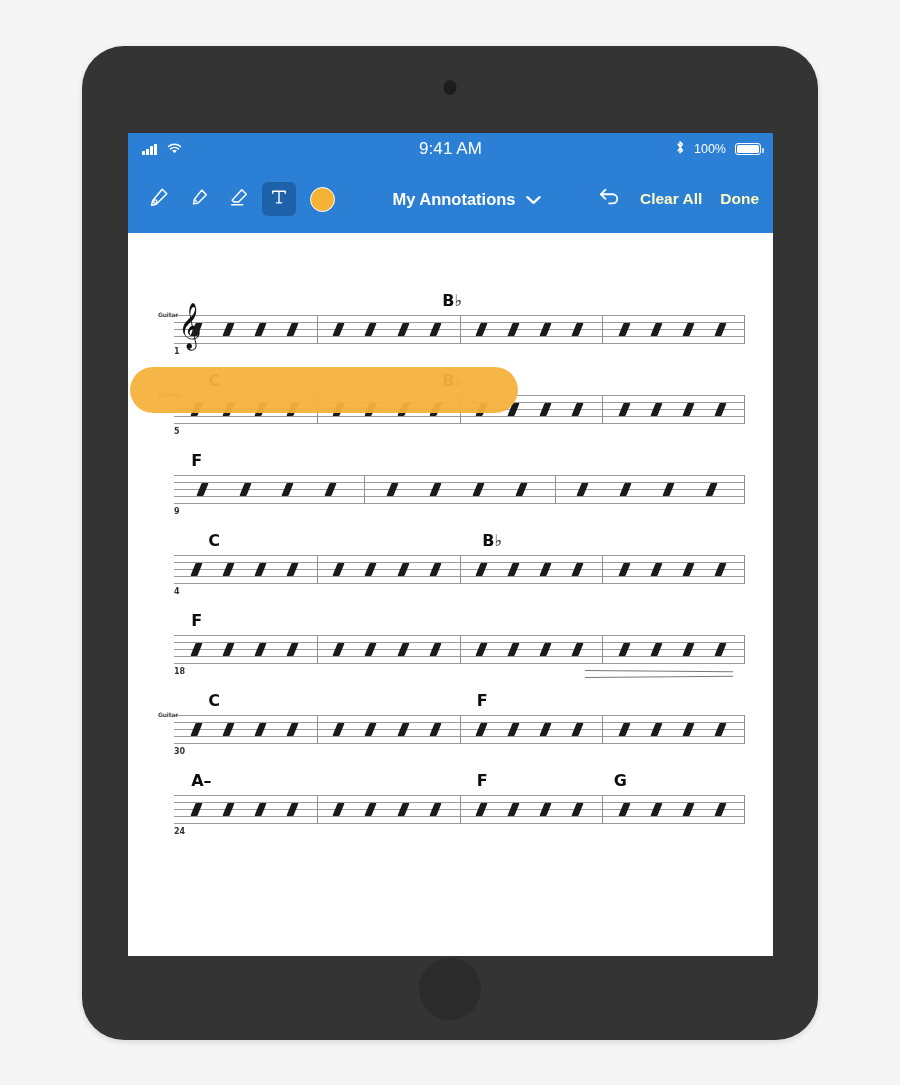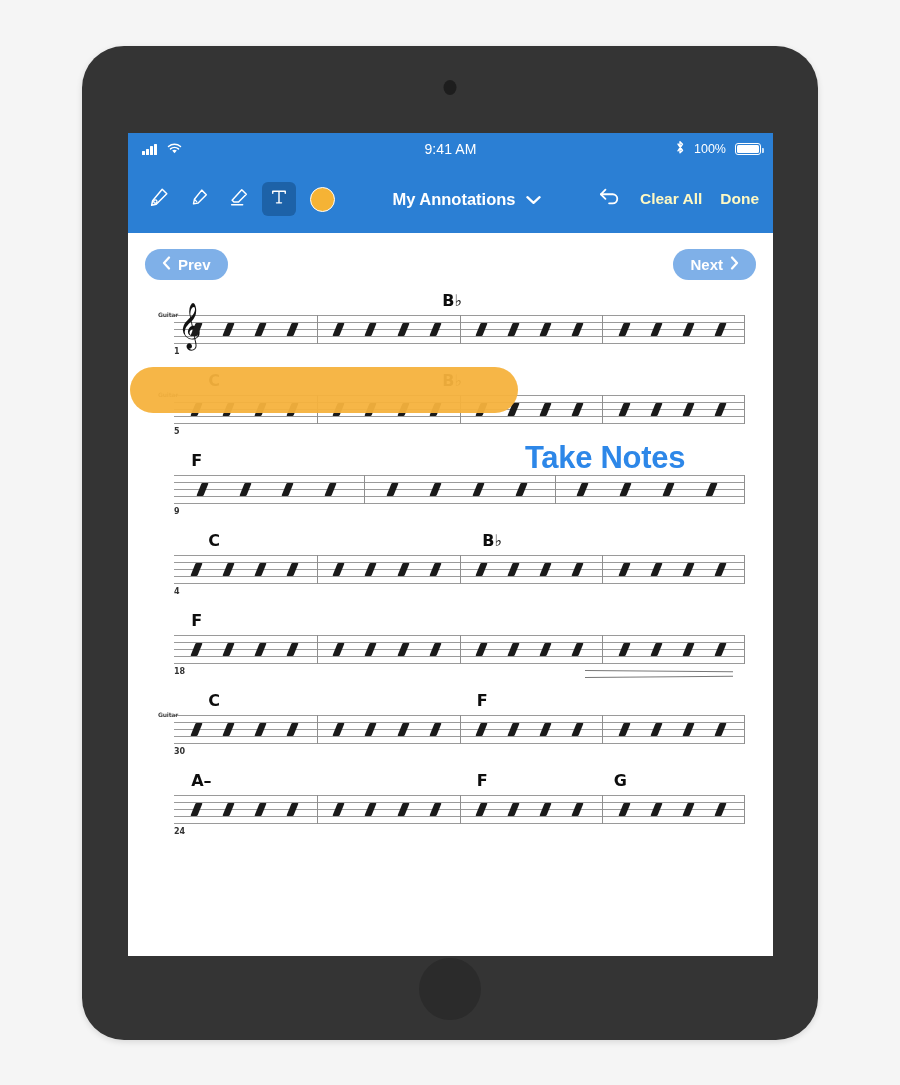--- a/index.html
+++ b/index.html
@@ -78,21 +78,21 @@
     align-items: center;
     gap: 10px;
   }
   .status-center {
     position: absolute;
     left: 0; right: 0; top: 0;
     height: 32px;
     display: flex;
     align-items: center;
     justify-content: center;
-    font-size: 14px;
+    font-size: 17px;
     letter-spacing: 0.1px;
   }
   .status-right {
     position: absolute;
     right: 12px;
     top: 0;
     height: 32px;
     display: flex;
     align-items: center;
     gap: 9px;
@@ -508,39 +508,20 @@
               <path d="M3 8 L16 8 a5 5 0 0 1 0 10 L12 18" stroke="#fff" stroke-width="2" fill="none" stroke-linecap="round" stroke-linejoin="round"></path>
             </svg>
           </span>
           <span class="txt-btn">Clear All</span>
           <span class="txt-btn">Done</span>
         </div>
       </div>
 
       <div class="page">
 
-        <div class="nav-row">
-          <div class="pill prev">
-            <span>
-              <svg width="9" height="14" viewBox="0 0 9 14">
-                <path d="M7 1.5 L2 7 L7 12.5" stroke="#fff" stroke-width="2.2" fill="none" stroke-linecap="round" stroke-linejoin="round"></path>
-              </svg>
-            </span>
-            <span>Prev</span>
-          </div>
-
-          <div class="pill next">
-            <span>Next</span>
-            <span>
-              <svg width="9" height="14" viewBox="0 0 9 14">
-                <path d="M2 1.5 L7 7 L2 12.5" stroke="#fff" stroke-width="2.2" fill="none" stroke-linecap="round" stroke-linejoin="round"></path>
-              </svg>
-            </span>
-          </div>
-        </div>
 
         <div class="sheet">
 
 
           <div id="systems">
               <div class="system">
                 <div class="staff">
                   <div class="line"></div>
                   <div class="line"></div>
                   <div class="line"></div>
@@ -758,19 +739,18 @@
                   <div class="chord" style="left: 3%; top: -24px;">A–</div>
                   <div class="chord" style="left: 53%; top: -24px;">F</div>
                   <div class="chord" style="left: 77%; top: -24px;">G</div>
                   <div class="measure-num" style="left: 0px; top: 32px;">24</div>
                 </div>
               </div>
             </div>
 
           <div class="highlight-stroke" style="left:2px; top:82px; width:388px; height:46px;"></div>
 
-          <div class="text-annotation" style="left:397px; top:155px;">Take Notes</div>
         </div>
       </div>
 
     </div>
   </div>
 </div>
 
 </body></html>

